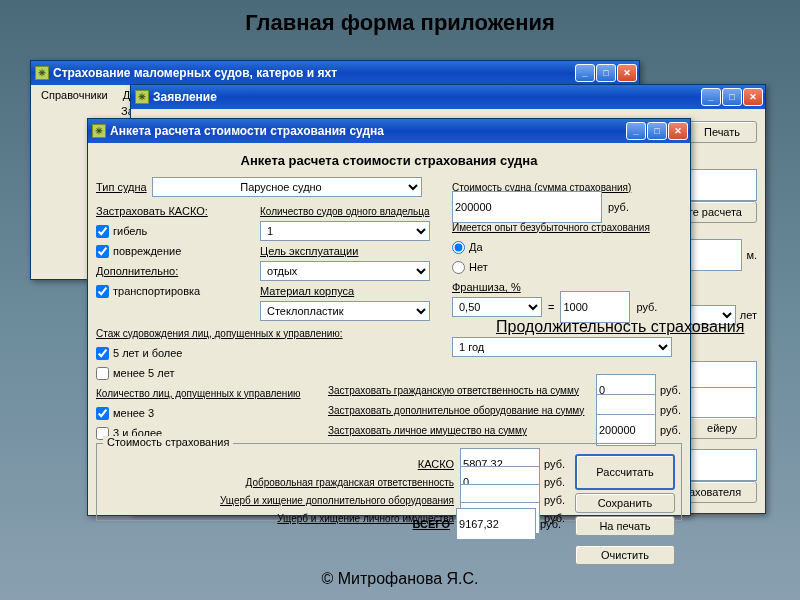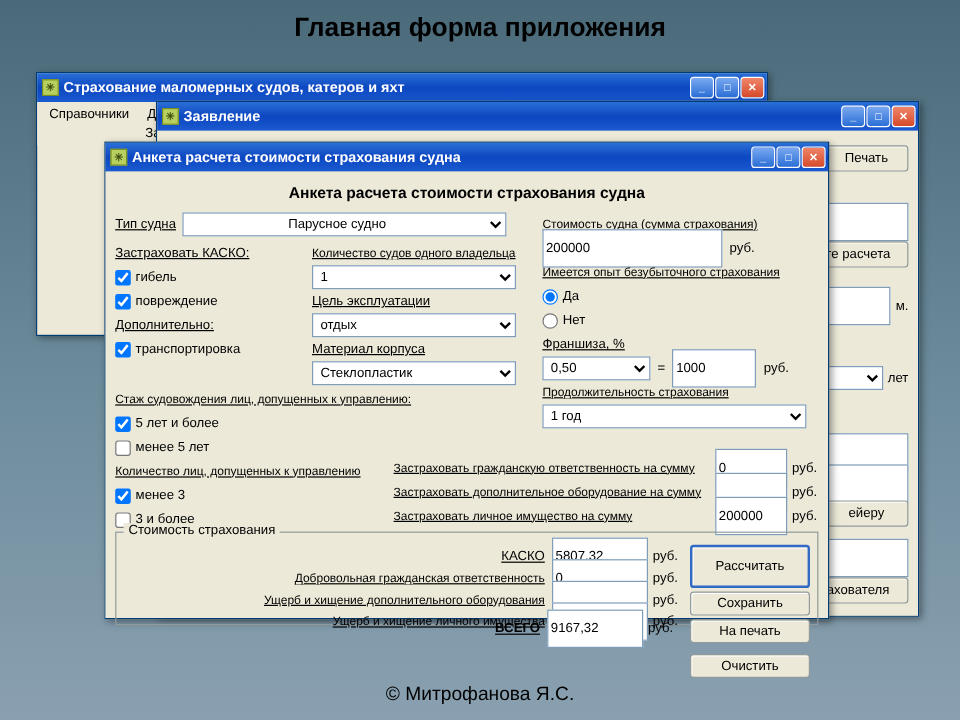--- a/index.html
+++ b/index.html
@@ -303,21 +303,21 @@
         <div class="row">
             <span class="lbl">Франшиза, %</span>
           </div>
         <div class="row">
           <select style="width:90px;"><option>0,50</option></select>
           <span style="margin:0 6px;">=</span>
           <input type="text" style="width: 70px;" value="1000">
           <span style="margin-left:6px;">руб.</span>
         </div>
         <div class="row">
-            <span class="lbl" style="font-size:10px;">Продолжительность страхования</span>
+            <span class="lbl" style="font-size:16px;margin-left:44px;">Продолжительность страхования</span>
           </div>
         <div class="row">
             <select style="width:220px;"><option>1 год</option></select>
           </div>
       </div>
     </div>
 
     <div style="position:absolute; left:240px; top:236px; right:8px;">
       <div class="row">
         <span class="lbl" style="width:268px; font-size:10px;">Застраховать гражданскую ответственность на сумму</span>

